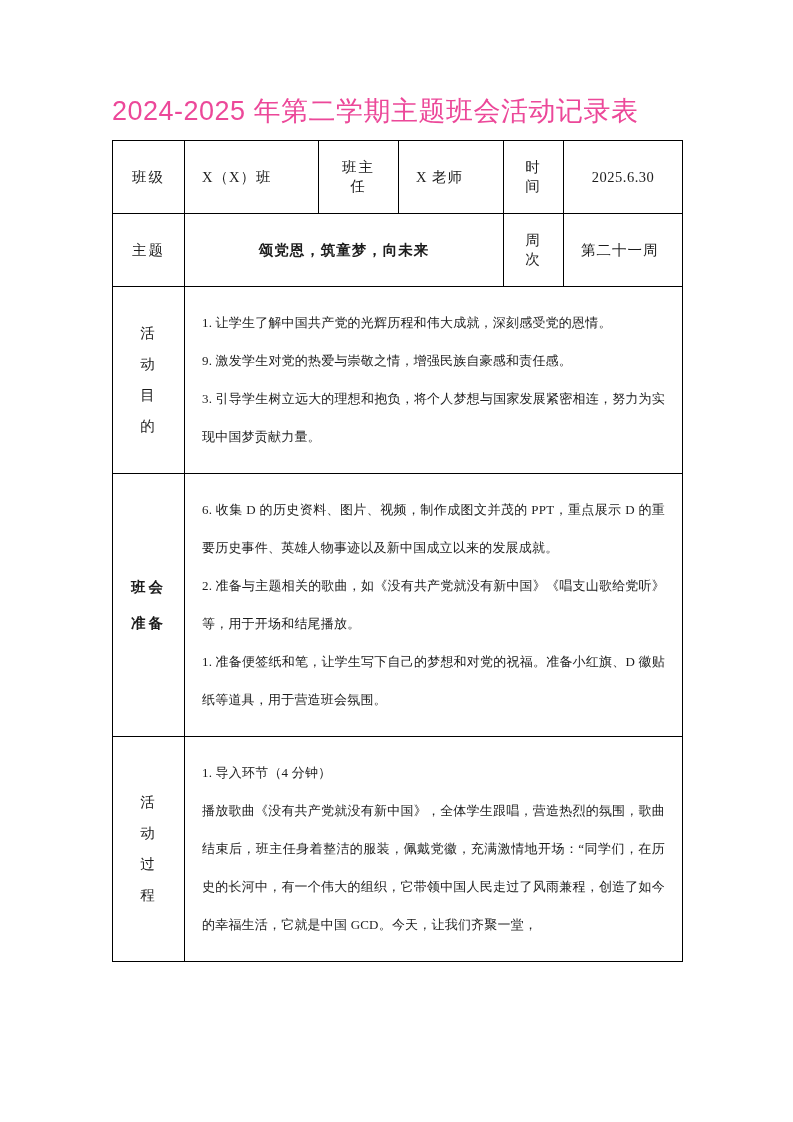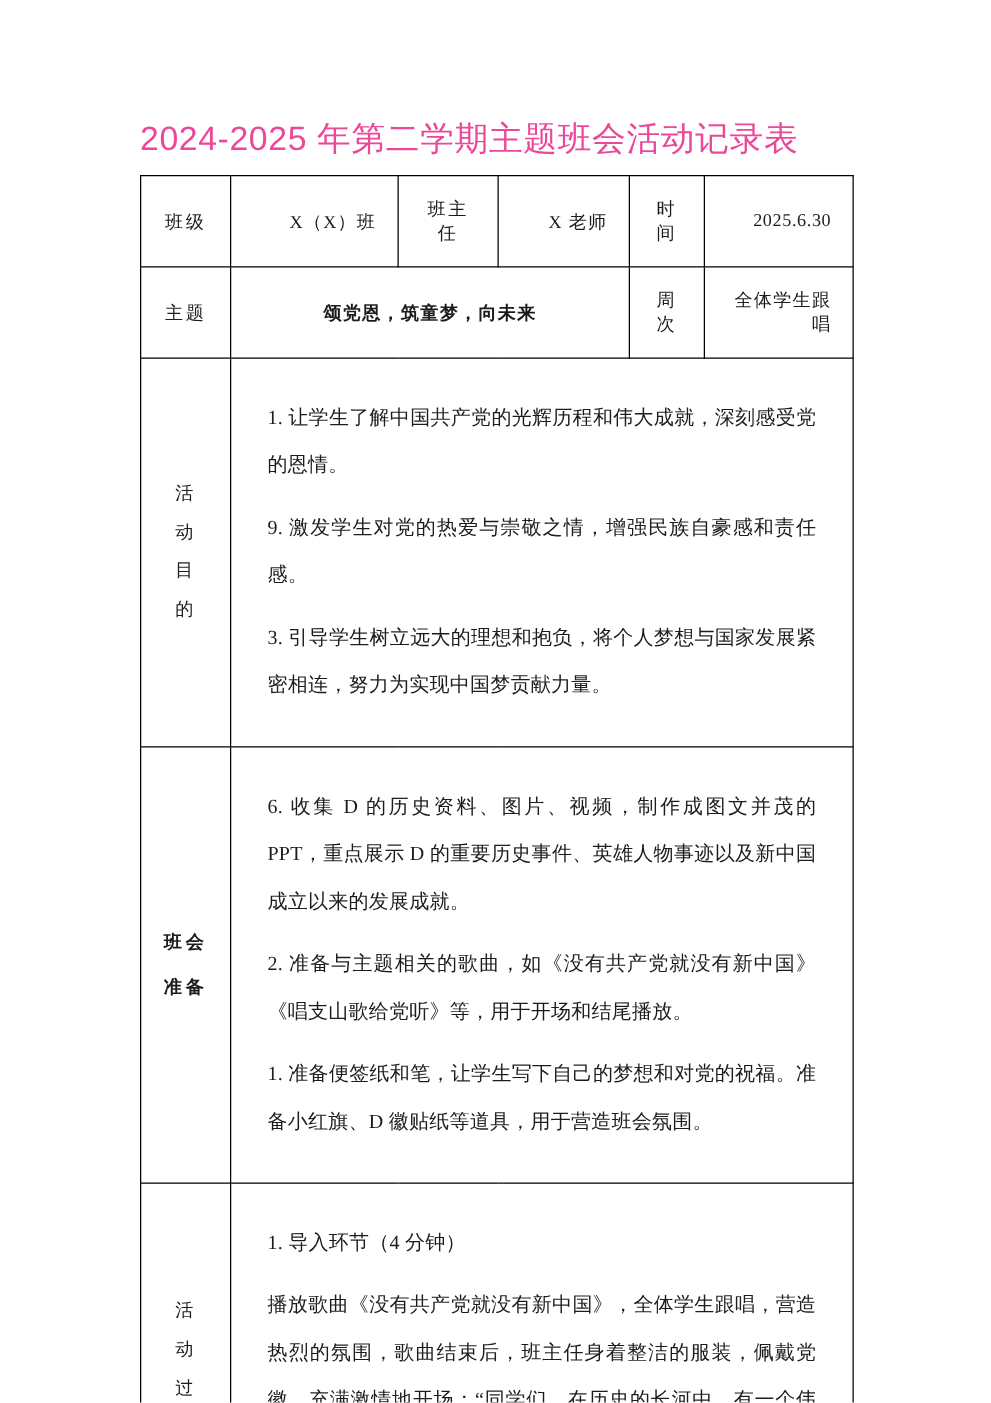--- a/index.html
+++ b/index.html
@@ -48,27 +48,27 @@
     font-size: 14.5px;
     color: #1c1c1c;
   }
   .hdr-label {
     text-align: center;
     letter-spacing: 2px;
     font-size: 15px;
     padding: 7px 2px;
   }
   .hdr-value {
-    text-align: right;
+    text-align: left;
     font-size: 15px;
     letter-spacing: 1px;
     padding: 7px 4px;
   }
   .hdr-value-date {
-    text-align: right;
+    text-align: center;
     font-size: 15px;
     letter-spacing: 0.5px;
     padding: 7px 4px;
   }
   .theme-value {
     text-align: center;
     font-size: 15px;
     letter-spacing: 1px;
     padding: 7px 4px;
     font-weight: bold;
@@ -88,22 +88,22 @@
   .vlabel.two-per-line .vline {
     letter-spacing: 3px;
     line-height: 36px;
     font-weight: bold;
   }
   .body-cell {
     padding: 8px 10px 10px 10px;
     vertical-align: top;
   }
   .body-cell p {
-    margin: 12px;
-    font-size: 16px;
+    margin: 0;
+    font-size: 13px;
     line-height: 38px;
     text-align: justify;
     text-justify: inter-ideograph;
     letter-spacing: 0.2px;
     color: #1c1c1c;
   }
   .body-cell p.tight {
     line-height: 38px;
   }
 </style>
@@ -129,21 +129,21 @@
         <td class="hdr-value">X（X）班</td>
         <td class="hdr-label">班主任</td>
         <td class="hdr-value">X 老师</td>
         <td class="hdr-label">时间</td>
         <td class="hdr-value-date">2025.6.30</td>
       </tr>
       <tr>
         <td class="hdr-label">主题</td>
         <td class="theme-value" colspan="3">颂党恩，筑童梦，向未来</td>
         <td class="hdr-label">周次</td>
-        <td class="hdr-value">全体学生跟唱</td>
+        <td class="hdr-value">第二十一周</td>
       </tr>
 
       <tr>
         <td class="vlabel">
           <span class="vline">活</span>
           <span class="vline">动</span>
           <span class="vline">目</span>
           <span class="vline">的</span>
         </td>
         <td class="body-cell" colspan="5">

